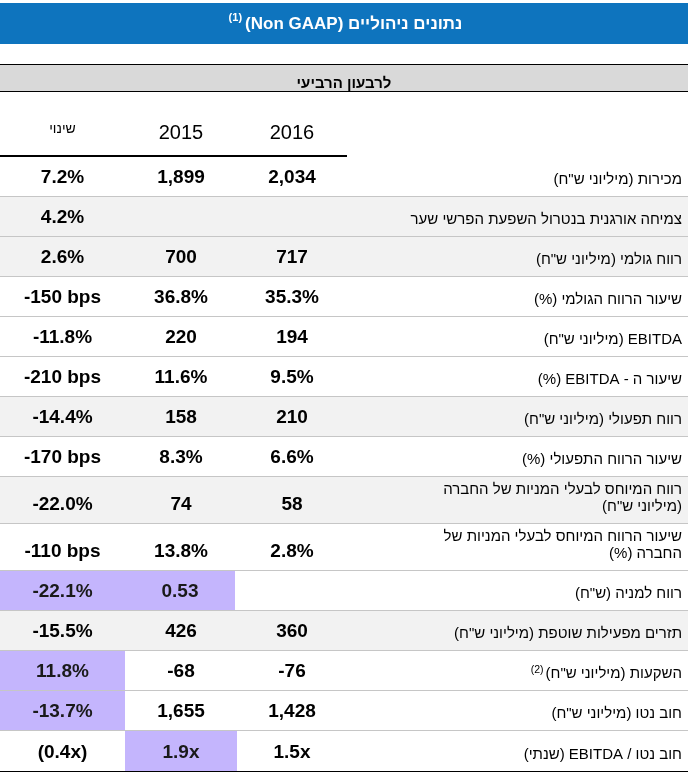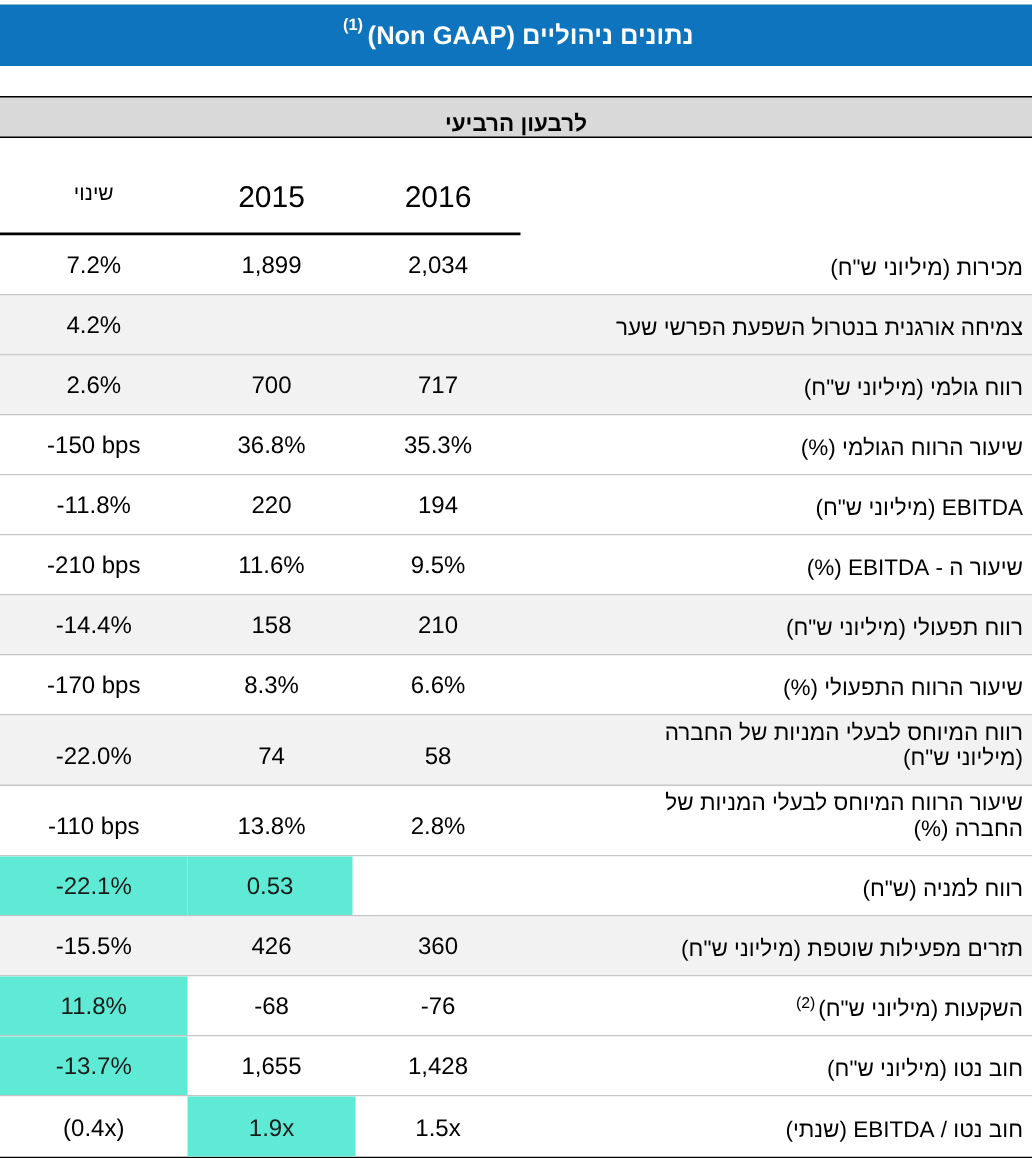--- a/index.html
+++ b/index.html
@@ -37,28 +37,28 @@
   }
   .row.two-line{height:47px;}
   .row.last{border-bottom:none;}
   .cell{
     display:flex;align-items:flex-end;justify-content:center;
     padding-bottom:9px;box-sizing:border-box;line-height:1.12;
   }
   .cell-change{width:125px;}
   .cell-2015{width:112px;}
   .cell-2016{width:110px;}
-  .num{font-size:16px;direction:ltr;}
+  .num{font-size:19px;direction:ltr;font-weight:bold;}
   .cell-label{
     flex:1;direction:rtl;justify-content:flex-start;text-align:right;
     padding-right:6px;padding-left:4px;white-space:pre-line;font-size:15px;
   }
   .cell-label sup{font-size:10.5px;position:relative;top:-6px;margin:0 2px;}
   .row.gray{background:#f2f2f2;}
-  .cell.redacted{background:#5eead4;color:#1a1a1a;}
+  .cell.redacted{background:#c4b5fd;color:#1a1a1a;}
 </style>
 </head>
 <body>
 
 <div class="page">
 
   <div class="title-bar" id="title-bar" style="background: rgb(14, 116, 190);">
     <span>נתונים ניהוליים (Non GAAP)</span>
       <sup>(1)</sup>
   </div>

